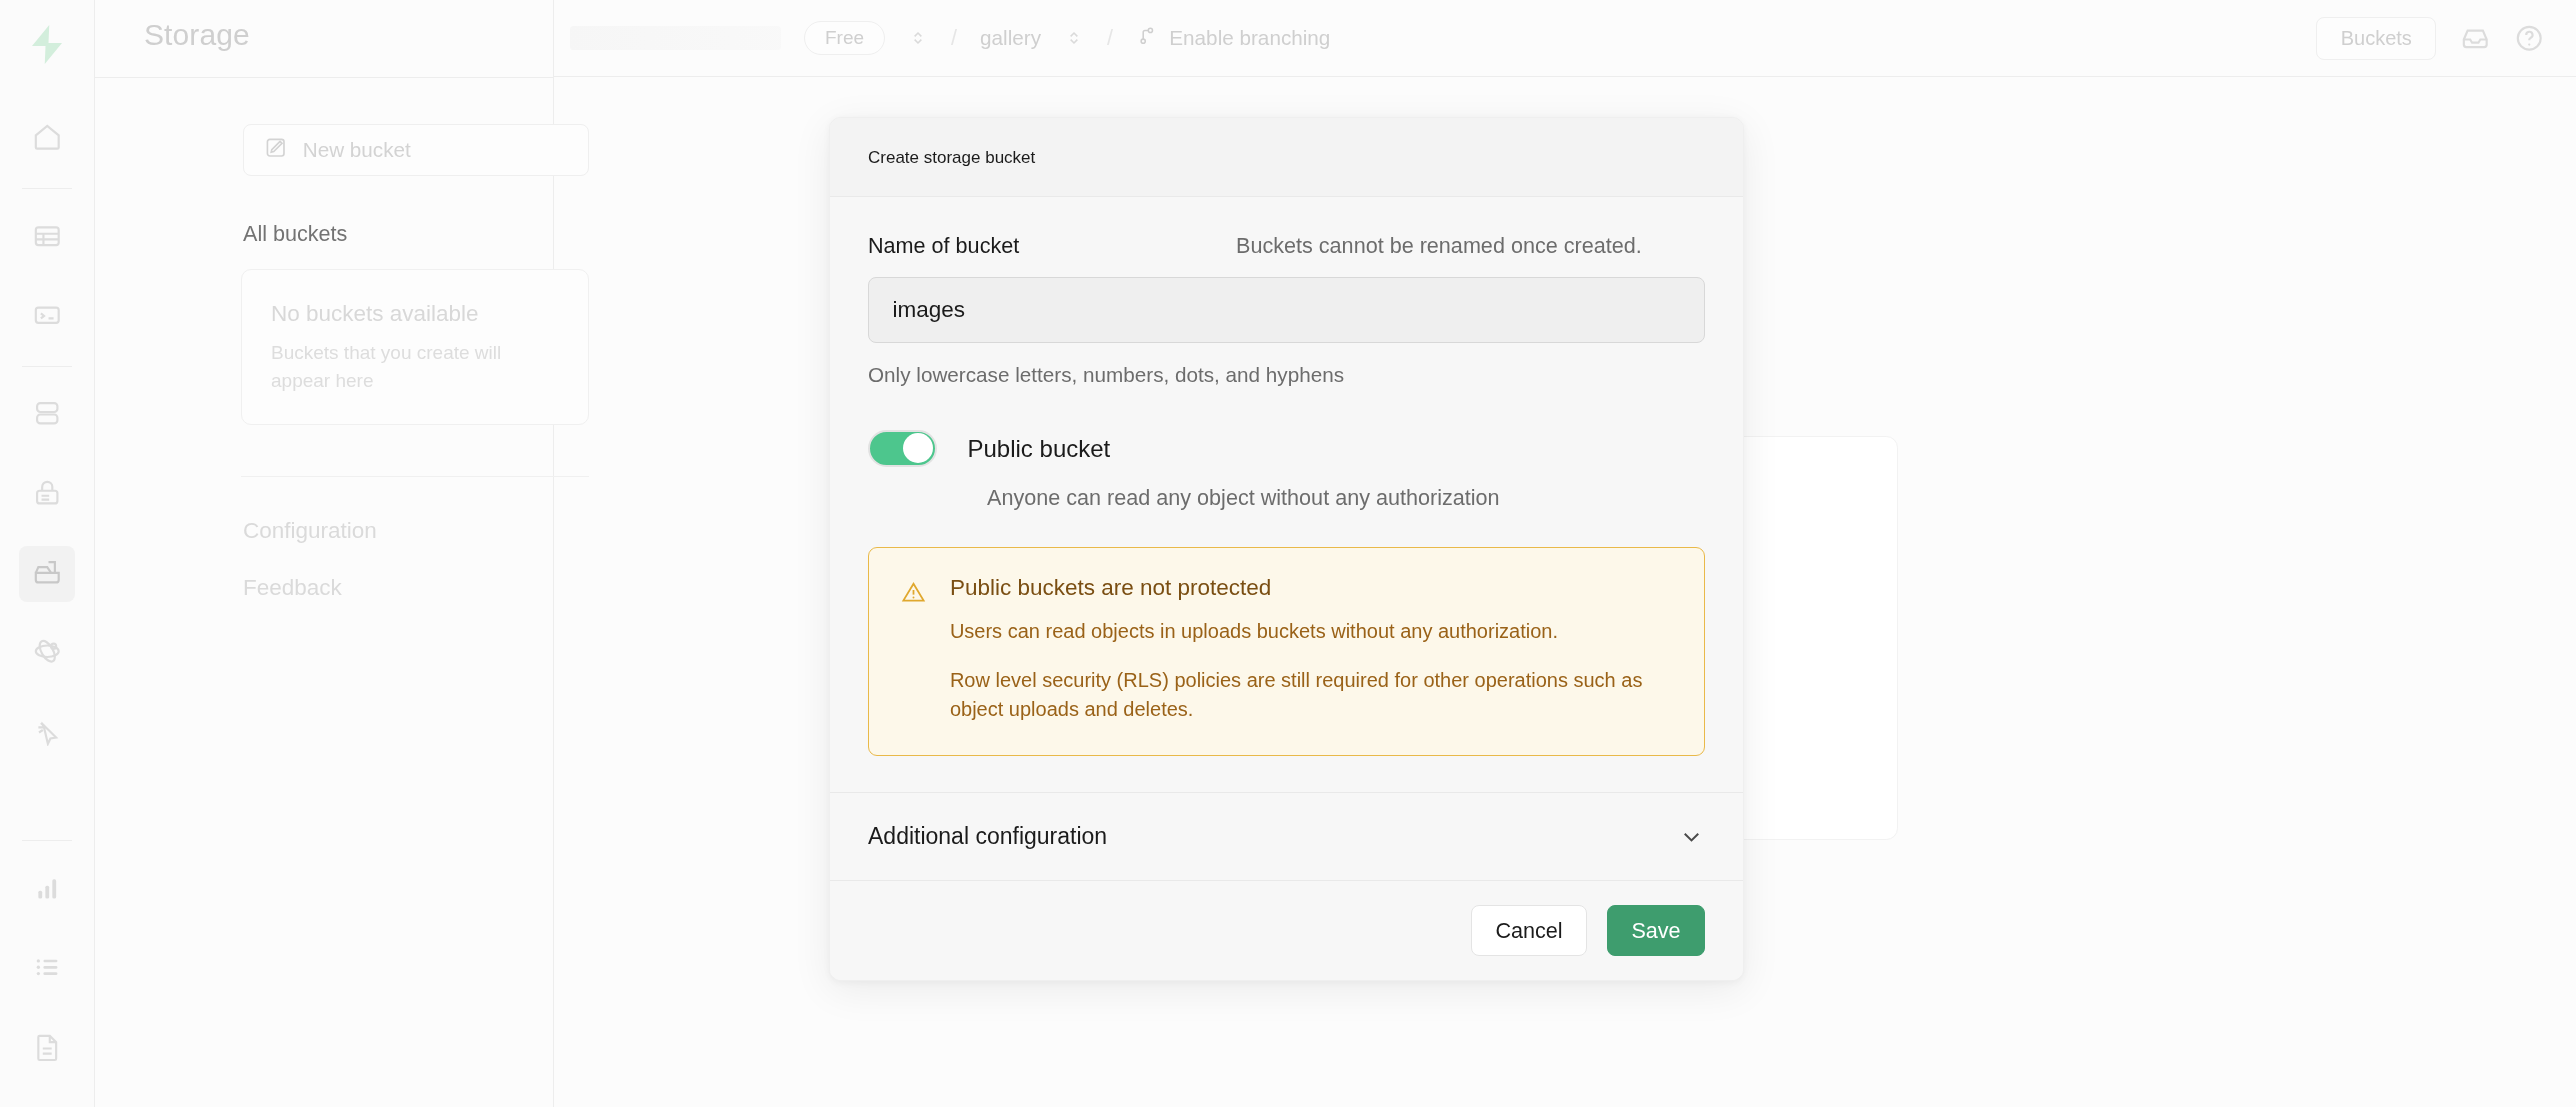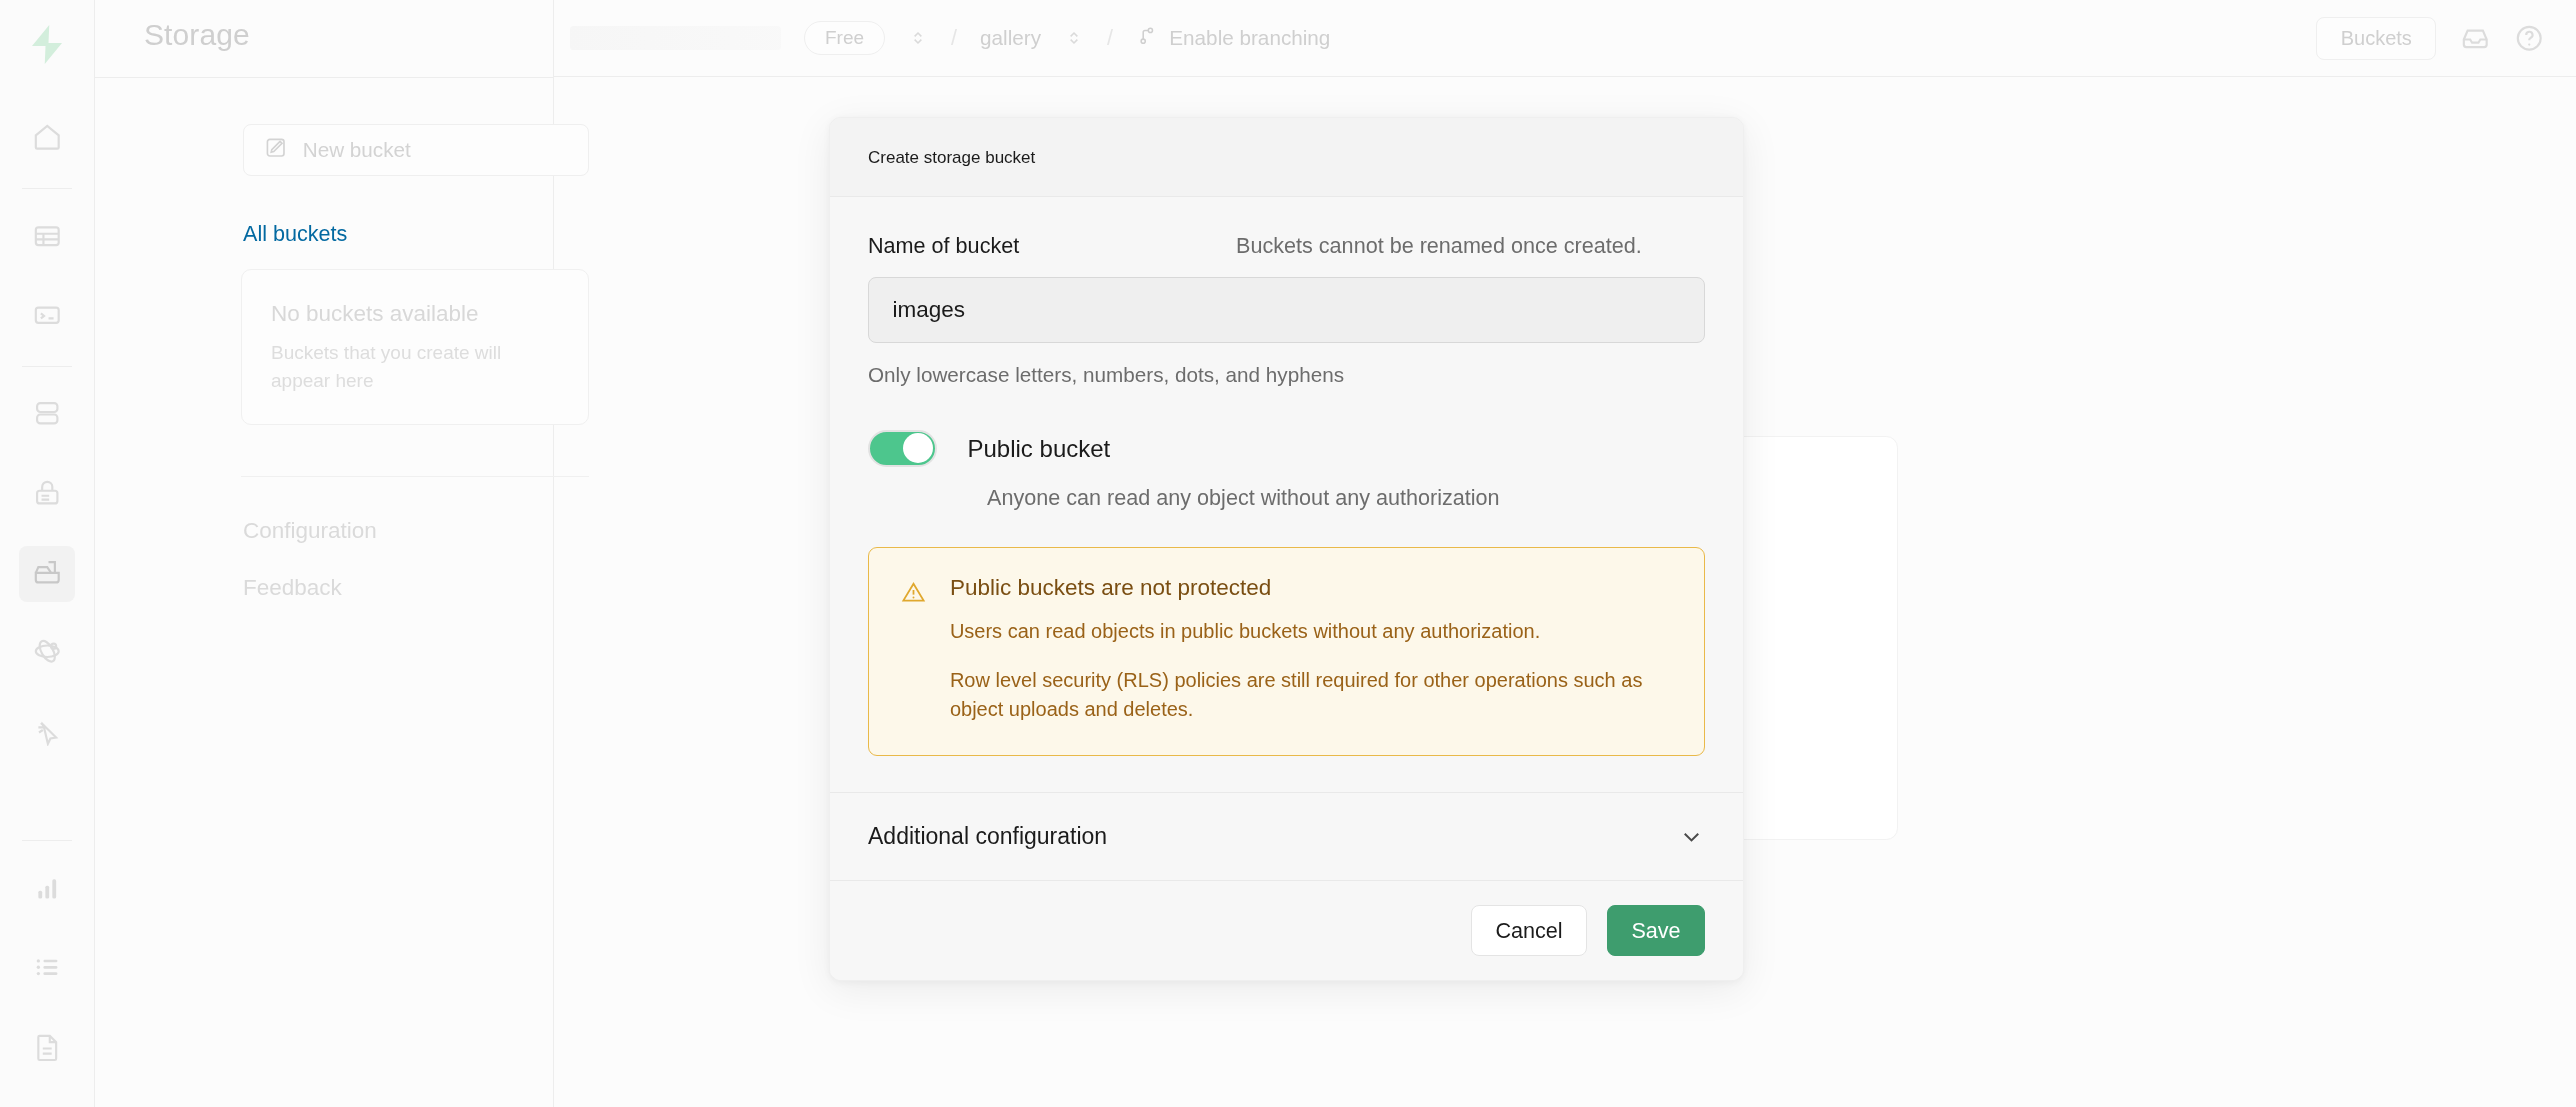--- a/index.html
+++ b/index.html
@@ -50,21 +50,21 @@
     position: absolute; left: 148px; top: 124px;
     width: 346px; height: 52px;
     border: 0.9px solid #EFEFEF; border-radius: 8px;
     background: #FDFDFD;
     display: flex; align-items: center; gap: 15.3px;
     padding-left: 20px;
     color: #D3D3D3; font-size: 20.7px;
   }
   .all-buckets {
     position: absolute; left: 148px; top: 221px;
-    font-size: 21.6px; color: #0369a1;
+    font-size: 21.6px; color: #737373;
   }
   .empty-card {
     position: absolute; left: 146px; top: 269px;
     width: 348px; height: 156px;
     border: 0.9px solid #F0F0F0; border-radius: 10px;
     background: #FDFDFD;
     padding: 30.5px 29px;
   }
   .empty-title { font-size: 22.5px; color: #D8D8D8; margin-bottom: 12.6px; }
   .empty-sub   { font-size: 19px; color: #DDDDDD; line-height: 1.45; }
@@ -424,21 +424,21 @@
       <div class="warn">
         <span class="warn-icon">
           <svg width="27" height="27" viewBox="0 0 24 24" fill="none" stroke="currentColor" stroke-width="1.6">
             <path d="M12 4.2 21 19.2H3z"></path>
             <path d="M12 9.8v4.1"></path>
             <circle cx="12" cy="16.4" r=".85" fill="currentColor" stroke="none"></circle>
           </svg>
         </span>
         <div>
           <div class="warn-title">Public buckets are not protected</div>
-          <div class="warn-p">Users can read objects in public buckets without any authorization.</div>
+          <div class="warn-p">Users can read objects in uploads buckets without any authorization.</div>
           <div class="warn-p">Row level security (RLS) policies are still required for other operations such as object uploads and deletes.</div>
         </div>
       </div>
 
       <div class="accordion">
         <div class="accordion-label">Additional configuration</div>
         <span class="accordion-chev">
           <svg width="27" height="27" viewBox="0 0 24 24" fill="none" stroke="currentColor" stroke-width="1.8">
             <path d="M6 9.5l6 6 6-6"></path>
           </svg>

